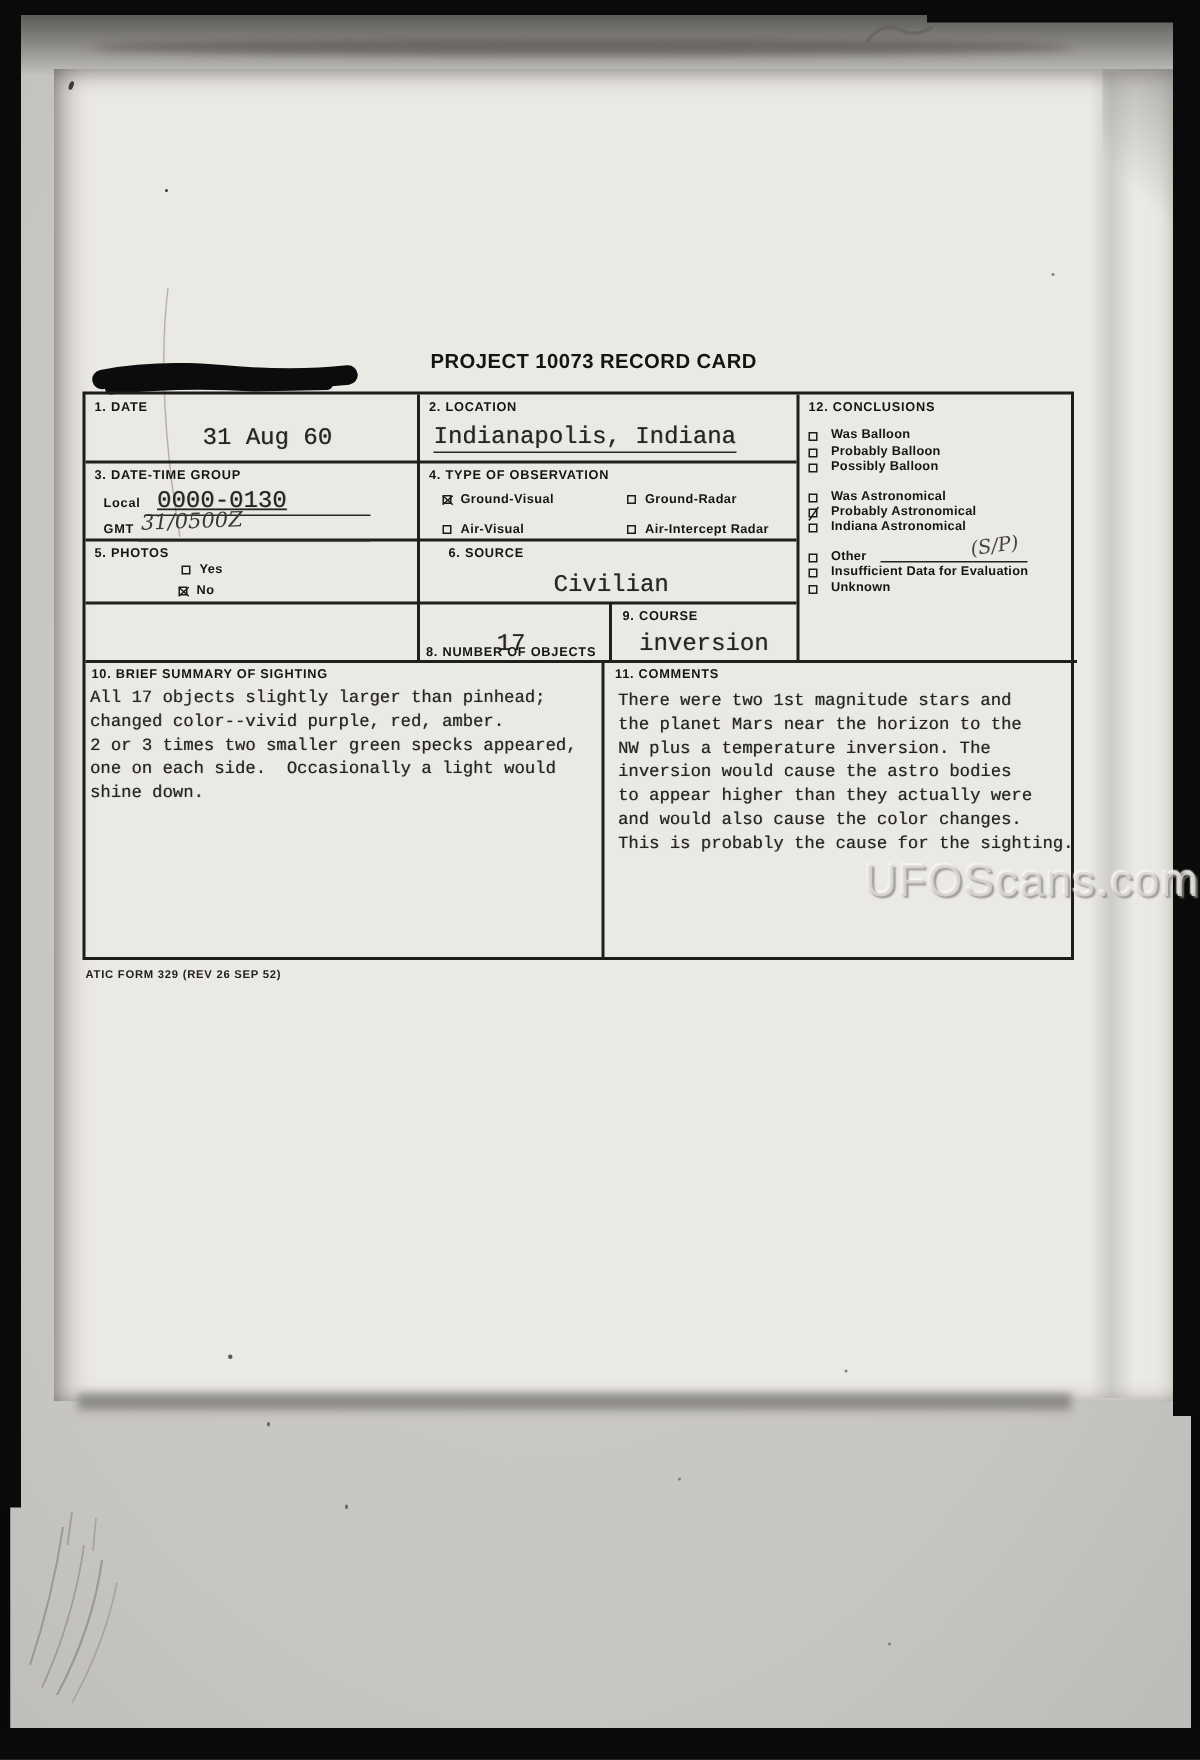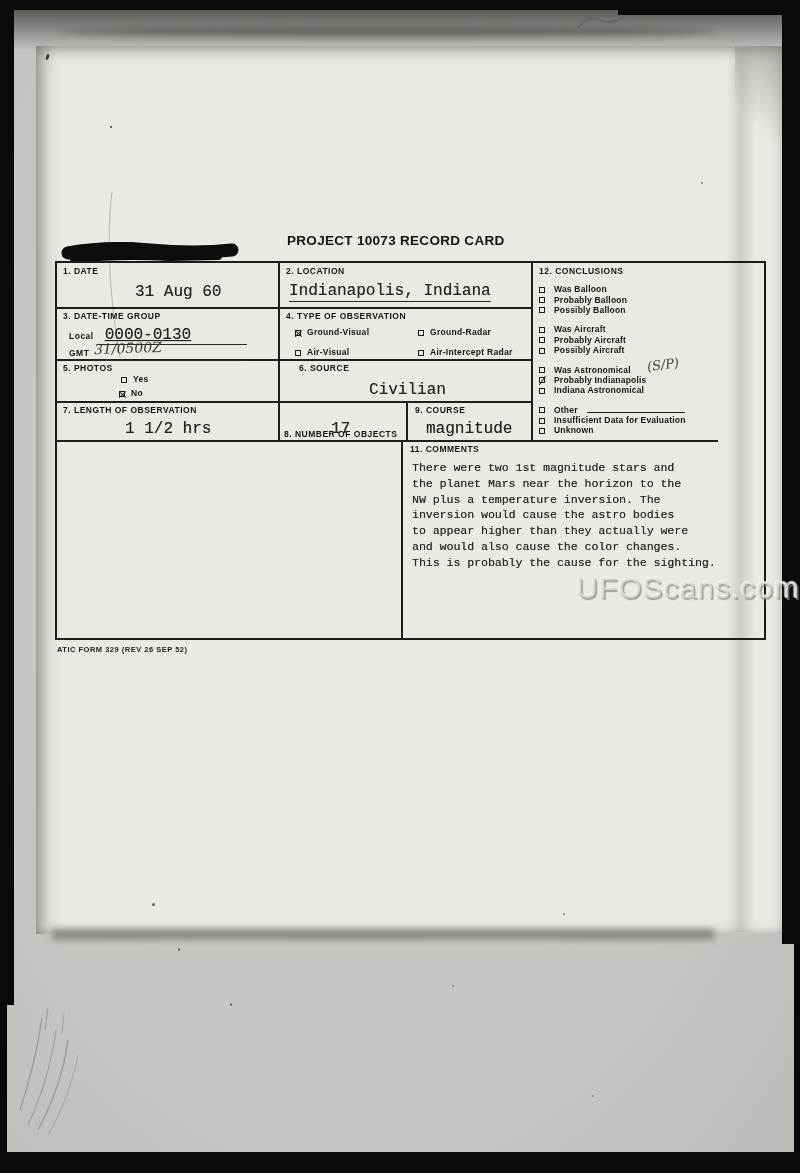--- a/index.html
+++ b/index.html
@@ -45,21 +45,21 @@
                font-size:30px; font-weight:normal; letter-spacing:1px;
                color:rgba(224,222,217,0.78);
                text-shadow: 1.5px 1.5px 1px rgba(138,136,132,0.75),
                            -1px -1px 1px rgba(248,247,244,0.9),
                             0 0 1px rgba(150,148,144,0.6);
                z-index:30; pointer-events:none; }
   .form-footer { position:absolute; left:57px; top:645px;
                font-size:7.5px; font-weight:bold; letter-spacing:0.5px; color:#23221f; }
 
   
-  .card { position:absolute; left:55px; top:261px; width:711px; height:379px;
+  .card { position:absolute; left:55px; top:261px; width:661px; height:379px;
           border:2px solid #1d1c1a; z-index:10;padding-left:20px; }
   .gl { position:absolute; background:#201f1d; }
   .cell { position:absolute; }
   .lab  { font-size:8.5px; font-weight:bold; letter-spacing:0.5px; color:#161514; white-space:nowrap; }
   .type { font-family:"Liberation Mono","DejaVu Sans Mono",monospace; font-size:16px;
           color:#252422; text-shadow:0.3px 0.3px 0.5px rgba(45,44,42,0.55); white-space:nowrap; }
   .type-block { font-family:"Liberation Mono","DejaVu Sans Mono",monospace; font-size:11.5px;
           line-height:15.8px; color:#252422; text-shadow:0.3px 0.3px 0.5px rgba(45,44,42,0.55);
           white-space:pre-wrap; }
   .hand { font-family:"DejaVu Serif", serif; font-style:italic; font-size:14px; color:#3a3936;
@@ -74,21 +74,21 @@
         width:9px; height:1.1px; background:#1d1c1a; }
   .cb.checked::before { transform:rotate(42deg); }
   .cb.checked::after  { transform:rotate(-42deg); }
   .cb.checked.slash::after { display:none; }
   .cb.checked.slash::before { width:11px; left:-3px; top:2px; transform:rotate(-55deg); }
 
   .opt { position:absolute; display:flex; align-items:center; gap:6px; }
   .opt .lab { letter-spacing:0.3px; }
 
   .cgroup { margin-bottom:9px; }
-  .citem  { display:flex; align-items:center; gap:9px; height:10.4px; }
+  .citem  { display:flex; align-items:flex-end; gap:9px; height:10.4px; }
   .citem .lab { letter-spacing:0.2px; font-size:8.5px; }
   .other-line { display:inline-block; width:98px; border-bottom:1px solid #23221f; height:7px; }
   .sp-note { position:absolute; left:116px; top:94px; font-family:"DejaVu Serif",serif;
              font-style:italic; font-size:13px; color:#45443f; transform:rotate(-8deg); }
 </style>
 </head>
 <body>
 
 <div id="stage">
 
@@ -169,39 +169,25 @@
           <span class="lab">Probably Balloon</span>
         </div>
         <div class="citem">
           <span class="cb"></span>
           <span class="lab">Possibly Balloon</span>
         </div>
       </div>
       <div class="cgroup">
         <div class="citem">
           <span class="cb"></span>
-          <span class="lab">Was Aircraft</span>
-        </div>
-        <div class="citem">
-          <span class="cb"></span>
-          <span class="lab">Probably Aircraft</span>
-        </div>
-        <div class="citem">
-          <span class="cb"></span>
-          <span class="lab">Possibly Aircraft</span>
-        </div>
-      </div>
-      <div class="cgroup">
-        <div class="citem">
-          <span class="cb"></span>
           <span class="lab">Was Astronomical</span>
         </div>
         <div class="citem">
           <span class="cb slash checked"></span>
-          <span class="lab">Probably Indianapolis</span>
+          <span class="lab">Probably Astronomical</span>
         </div>
         <div class="citem">
           <span class="cb"></span>
           <span class="lab">Indiana Astronomical</span>
         </div>
       </div>
       <div class="cgroup">
         <div class="citem">
           <span class="cb"></span>
           <span class="lab">Other</span>
@@ -259,35 +245,39 @@
         <span class="cb checked"></span>
         <span class="lab">No</span>
       </div>
     </div>
 
     <div class="cell" style="left:234px; top:98px; width:253px; height:40px;">
       <div class="lab abs" style="left:8px; top:2px;">6. SOURCE</div>
       <div class="type abs" style="left:78px; top:20px;">Civilian</div>
     </div>
 
-    <div class="cell" style="left:0; top:140px; width:221px; height:37px;">
-      <div class="lab abs" style="left:6px; top:2px;">7. LENGTH OF OBSERVATION</div>
-      <div class="type abs" style="left:68px; top:17px;">1 1/2 hrs</div>
-    </div>
 
     <div class="cell" style="left:221px; top:140px; width:128px; height:37px;">
       <div class="lab abs" style="left:6px; top:2px;margin-top:24px;">8. NUMBER OF OBJECTS</div>
       <div class="type abs" style="left:53px; top:17px;">17</div>
     </div>
 
     <div class="cell" style="left:349px; top:140px; width:125px; height:37px;">
       <div class="lab abs" style="left:9px; top:2px;">9. COURSE</div>
-      <div class="type abs" style="left:20px; top:17px;">magnitude</div>
-    </div>
-
+      <div class="type abs" style="left:20px; top:17px;">inversion</div>
+    </div>
+
+    <div class="cell" style="left:0; top:179px; width:344px; height:196px;">
+      <div class="lab abs" style="left:4px; top:2px;">10. BRIEF SUMMARY OF SIGHTING</div>
+      <div class="type-block abs" style="left:3px; top:16px; width:340px;">All 17 objects slightly larger than pinhead;
+changed color--vivid purple, red, amber.
+2 or 3 times two smaller green specks appeared,
+one on each side.  Occasionally a light would
+shine down.</div>
+    </div>
 
     <div class="cell" style="left:344px; top:179px; width:317px; height:196px;">
       <div class="lab abs" style="left:9px; top:2px;">11. COMMENTS</div>
       <div class="type-block abs" style="left:11px; top:18px; width:308px;">There were two 1st magnitude stars and
 the planet Mars near the horizon to the
 NW plus a temperature inversion. The
 inversion would cause the astro bodies
 to appear higher than they actually were
 and would also cause the color changes.
 This is probably the cause for the sighting.</div>

